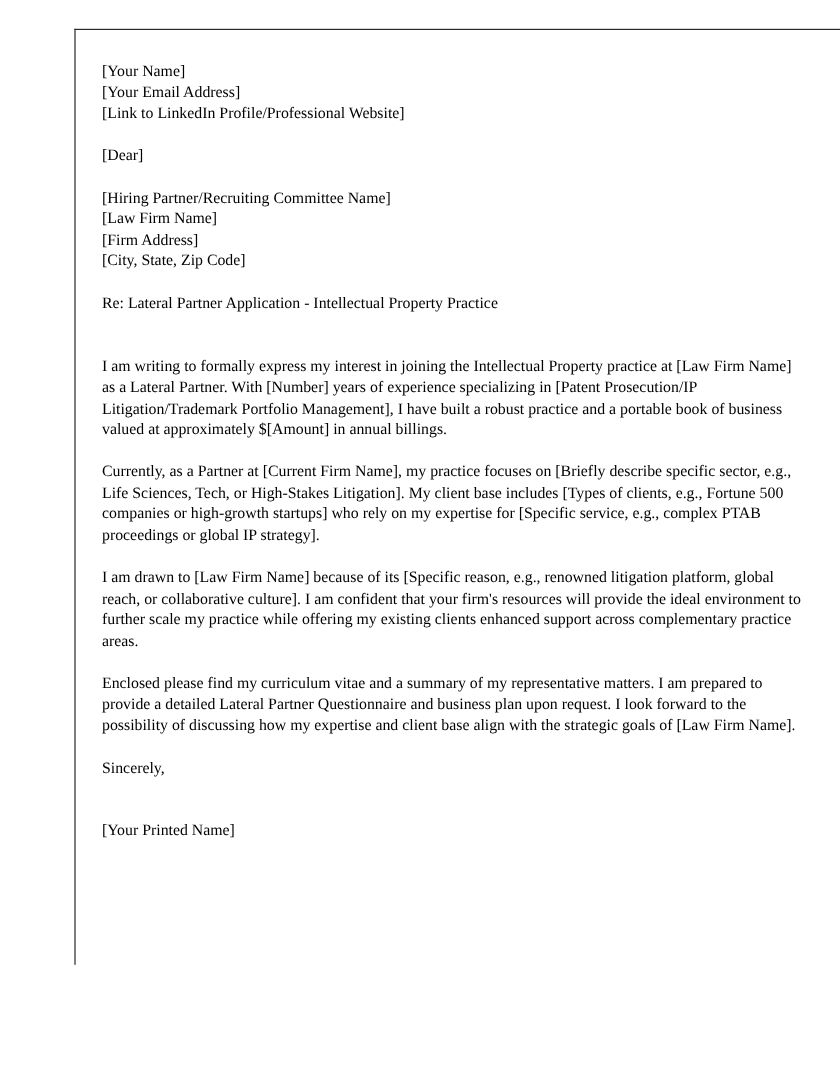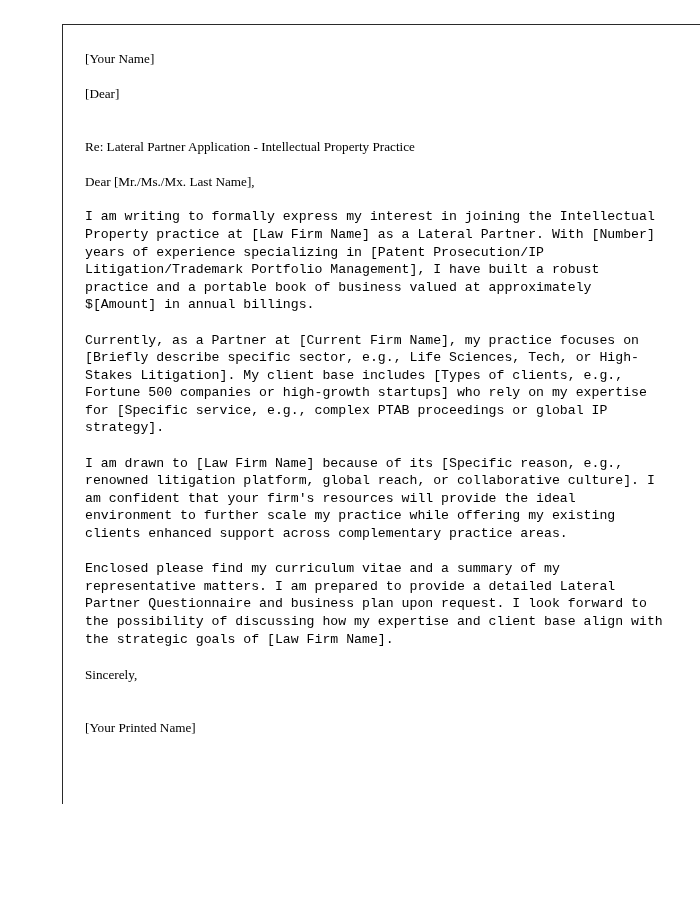--- a/index.html
+++ b/index.html
@@ -43,63 +43,67 @@
     font-size: 13.2px;
     line-height: 17.6px;
     color: #000000;
     text-align: left;
     margin: 0;
     -webkit-font-smoothing: antialiased;
   }
 
   .para {
     margin: 0;
-    font-family: Liberation Mono, monospace;
   }
 
   
   .gap {
     height: 17.6px;
   }
 
   .block {
     margin: 0;
   }
 </style>
 </head>
 <body>
 
 <div id="document-page">
 
   <div id="letter-body">
 
     <div class="block">
       <div class="line">[Your Name]</div>
+      <div class="line">[Your Email Address]</div>
+      <div class="line">[Link to LinkedIn Profile/Professional Website]</div>
     </div>
 
     <div class="gap"></div>
 
     <div class="block">
       <div class="line">[Dear]</div>
     </div>
 
     <div class="gap"></div>
 
+    <div class="block">
+      <div class="line">[Hiring Partner/Recruiting Committee Name]</div>
+      <div class="line">[Law Firm Name]</div>
+      <div class="line">[Firm Address]</div>
+      <div class="line">[City, State, Zip Code]</div>
+    </div>
 
     <div class="gap"></div>
 
     <div class="block">
       <div class="line">Re: Lateral Partner Application - Intellectual Property Practice</div>
     </div>
 
     <div class="gap"></div>
 
-    <div class="block">
-      <div class="line">Dear [Mr./Ms./Mx. Last Name],</div>
-    </div>
 
     <div class="gap"></div>
 
     <p class="para">I am writing to formally express my interest in joining the Intellectual Property practice at [Law Firm Name] as a Lateral Partner. With [Number] years of experience specializing in [Patent Prosecution/IP Litigation/Trademark Portfolio Management], I have built a robust practice and a portable book of business valued at approximately $[Amount] in annual billings.</p>
 
     <div class="gap"></div>
 
     <p class="para">Currently, as a Partner at [Current Firm Name], my practice focuses on [Briefly describe specific sector, e.g., Life Sciences, Tech, or High-Stakes Litigation]. My client base includes [Types of clients, e.g., Fortune 500 companies or high-growth startups] who rely on my expertise for [Specific service, e.g., complex PTAB proceedings or global IP strategy].</p>
 
     <div class="gap"></div>

